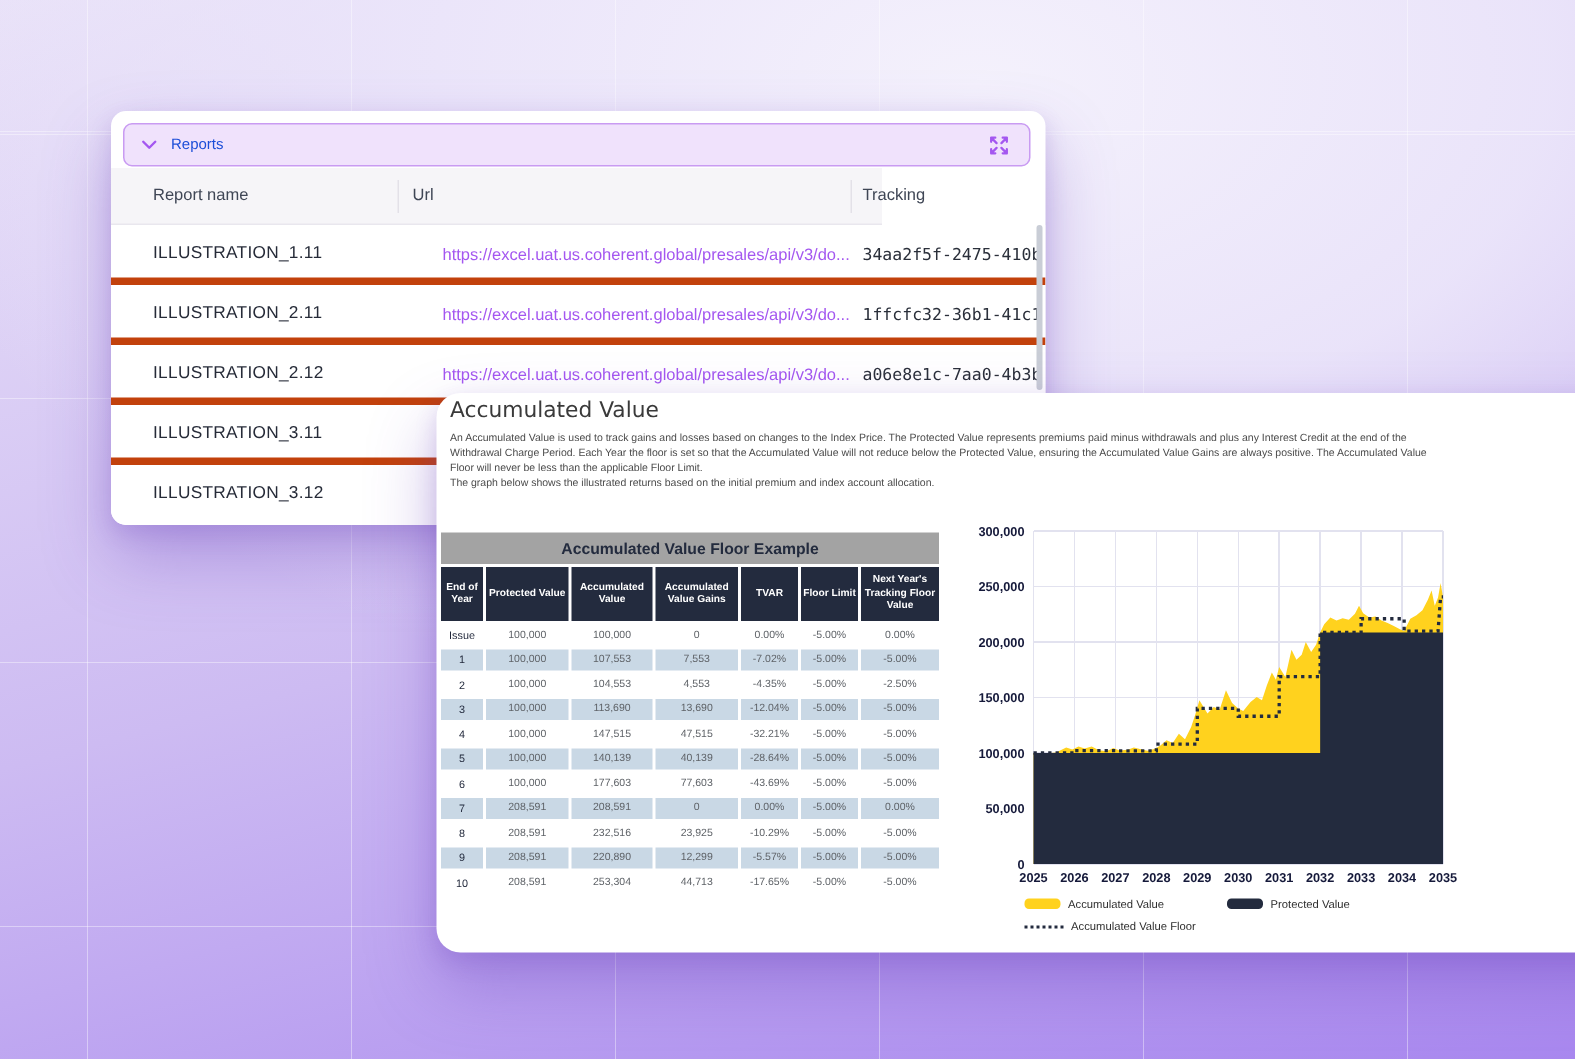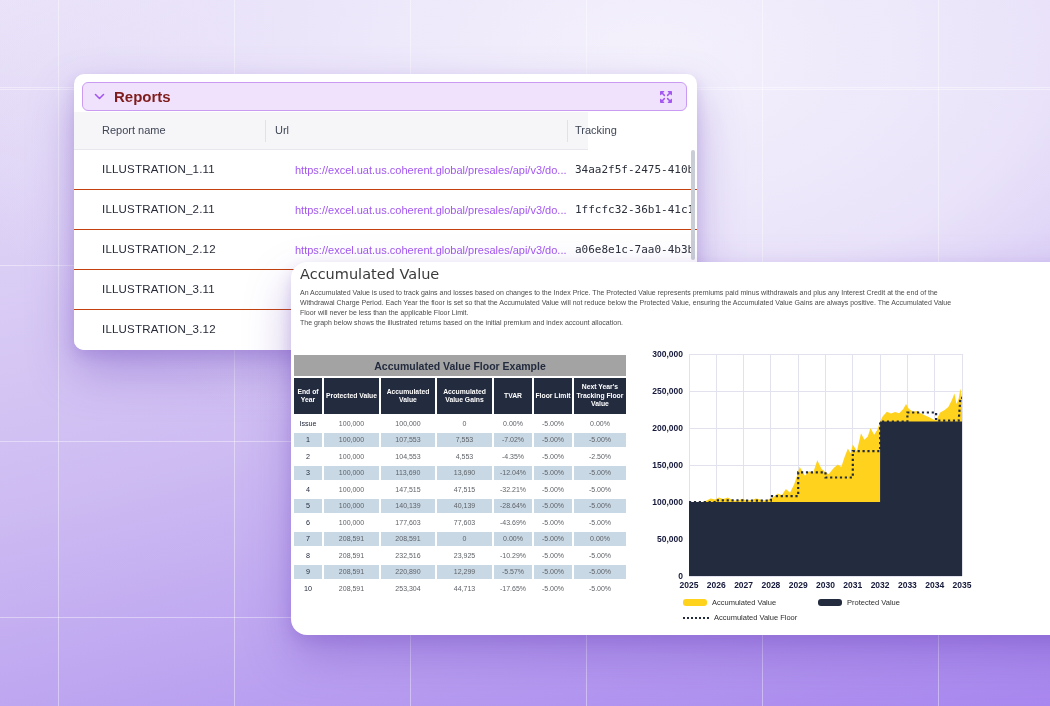--- a/index.html
+++ b/index.html
@@ -10,28 +10,28 @@
       repeating-linear-gradient(0deg, rgba(255,255,255,.40) 0 1px, rgba(255,255,255,0) 1px 176px),
       radial-gradient(95% 85% at 62% 8%, rgba(244,241,252,1) 0%, rgba(235,229,250,.95) 38%, rgba(214,201,246,0) 72%),
       linear-gradient(165deg, #e9e2f8 0%, #cdbbf2 52%, #a988ef 100%);
     background-position: 58px 0, 0 88px, 0 0, 0 0;
   }
   .card{position:absolute;background:#ffffff;box-shadow:0 22px 45px rgba(104,63,185,.35), 0 6px 14px rgba(104,63,185,.18);}
   
   .reports-card{left:74px;top:74px;width:623px;height:276px;border-radius:10px;overflow:hidden;}
   .reports-header{position:absolute;left:8px;top:8px;width:605px;height:29px;background:#F0E2FC;border:1.5px solid #C99BF2;border-radius:6px;box-sizing:border-box;display:flex;align-items:center;cursor:pointer;}
   .reports-header .chev{margin-left:11px;display:flex;}
-  .reports-title{margin-left:9px;font-size:15px;font-weight:bold;color:#7f1d1d;}
+  .reports-title{margin-left:9px;font-size:10px;font-weight:normal;color:#1d4ed8;}
   .expand{position:absolute;right:12px;top:6px;display:flex;}
   .rhead{position:absolute;left:0;top:38px;width:514px;height:38px;background:#F6F5F8;border-bottom:1px solid #E9E7EE;box-sizing:border-box;}
   .rhead .h{position:absolute;top:12px;font-size:11px;color:#3F4655;}
   .h-name{left:28px;} .h-url{left:201px;} .h-file{left:501px;}
   .vsep{position:absolute;top:8px;width:1px;height:22px;background:#E3E1E8;}
   .vsep1{left:191px;} .vsep2{left:493px;}
-  .rrow{position:absolute;left:0;width:623px;height:40px;border-bottom:1px solid #c2410c;box-sizing:border-box;background:#fff;}
+  .rrow{position:absolute;left:0;width:623px;height:40px;border-bottom:5px solid #c2410c;box-sizing:border-box;background:#fff;}
   .rrow .name{position:absolute;left:28px;top:13px;font-size:11.5px;color:#262B38;letter-spacing:.2px;}
   .rrow .url{position:absolute;left:201px;top:14px;width:286px;font-size:11px;color:#A457F0;white-space:nowrap;overflow:hidden;margin-left:20px;}
   .rrow .file{position:absolute;left:501px;top:13px;width:120px;font-size:11px;font-family:"DejaVu Sans Mono",monospace;color:#2A2F3A;white-space:nowrap;overflow:hidden;}
   .scroll-thumb{position:absolute;right:2px;top:76px;width:4px;height:110px;background:#C9CDD6;border-radius:2px;}
   
   .detail-card{left:291px;top:262px;width:821px;height:373px;border-radius:16px;z-index:5;}
   .dv-heading{position:absolute;left:9px;top:4px;font-size:14.5px;font-weight:500;color:#3A3A3A;font-family:"DejaVu Sans",sans-serif;}
   .dv-p{position:absolute;left:9px;width:666px;font-size:7px;line-height:1.42;color:#4B4B4B;}
   .dv-p1{top:26px;} .dv-p2{top:56px;}
   

